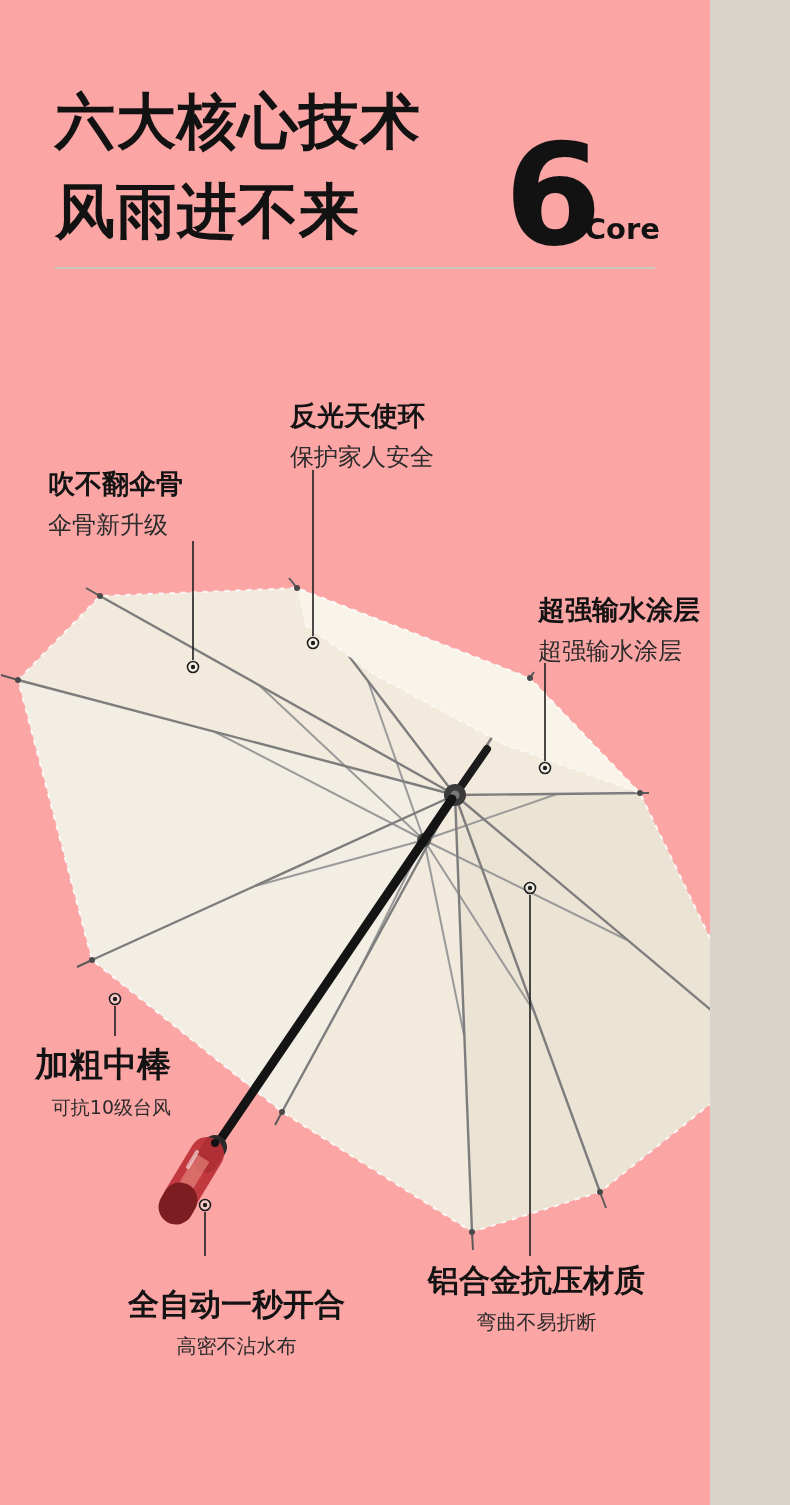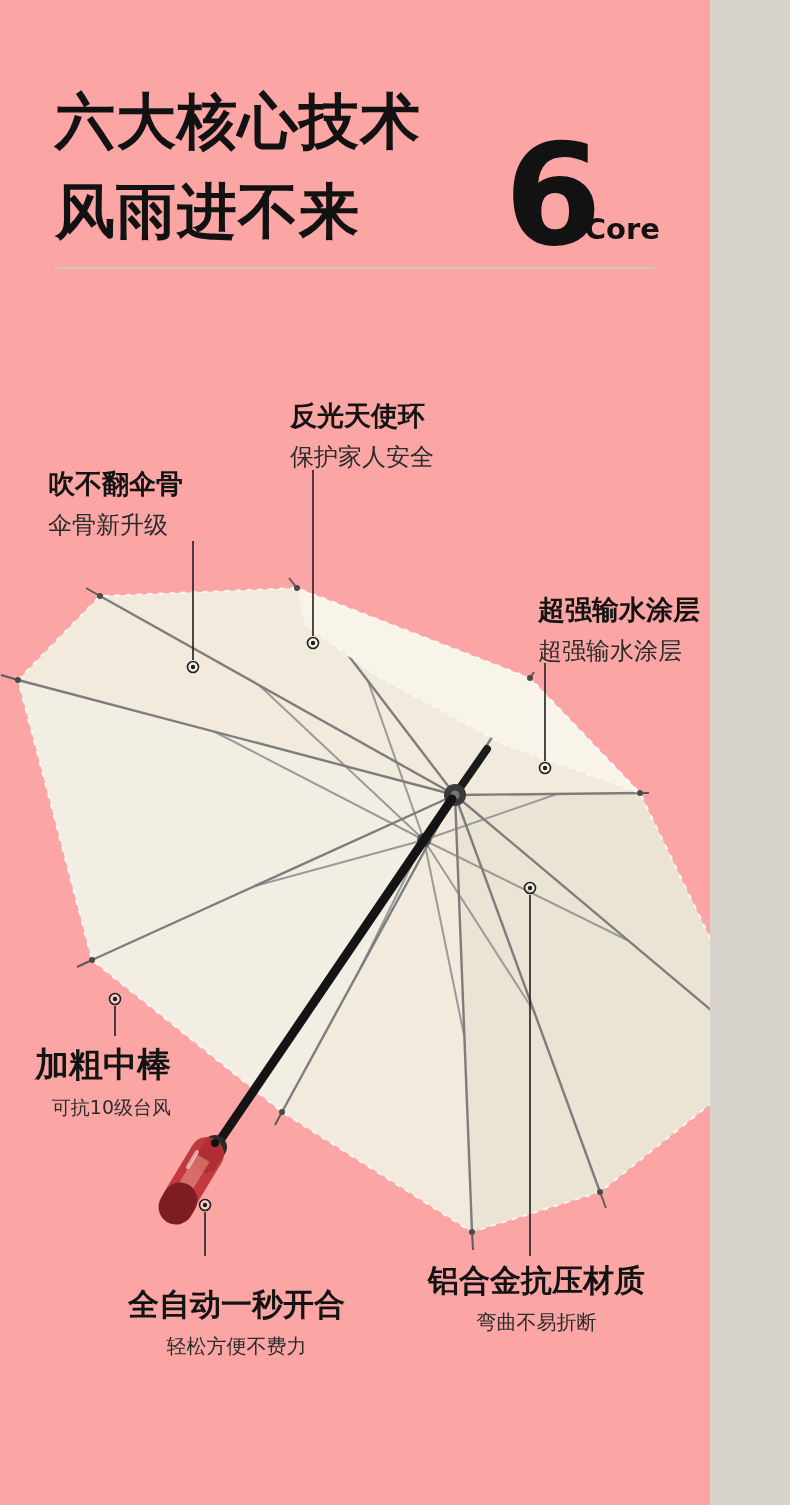--- a/index.html
+++ b/index.html
@@ -188,20 +188,20 @@
   <div class="callout" id="co-fabric">
     <div class="c-title">超强输水涂层</div>
     <div class="c-sub">超强输水涂层</div>
   </div>
   <div class="callout" id="co-pole">
     <div class="c-title">加粗中棒</div>
     <div class="c-sub">可抗10级台风</div>
   </div>
   <div class="callout" id="co-auto">
     <div class="c-title">全自动一秒开合</div>
-    <div class="c-sub">轻松方便不费力</div>
+    <div class="c-sub">高密不沾水布</div>
   </div>
   <div class="callout" id="co-alu">
     <div class="c-title">铝合金抗压材质</div>
     <div class="c-sub">弯曲不易折断</div>
   </div>
 
 </div>
 
 </body></html>

